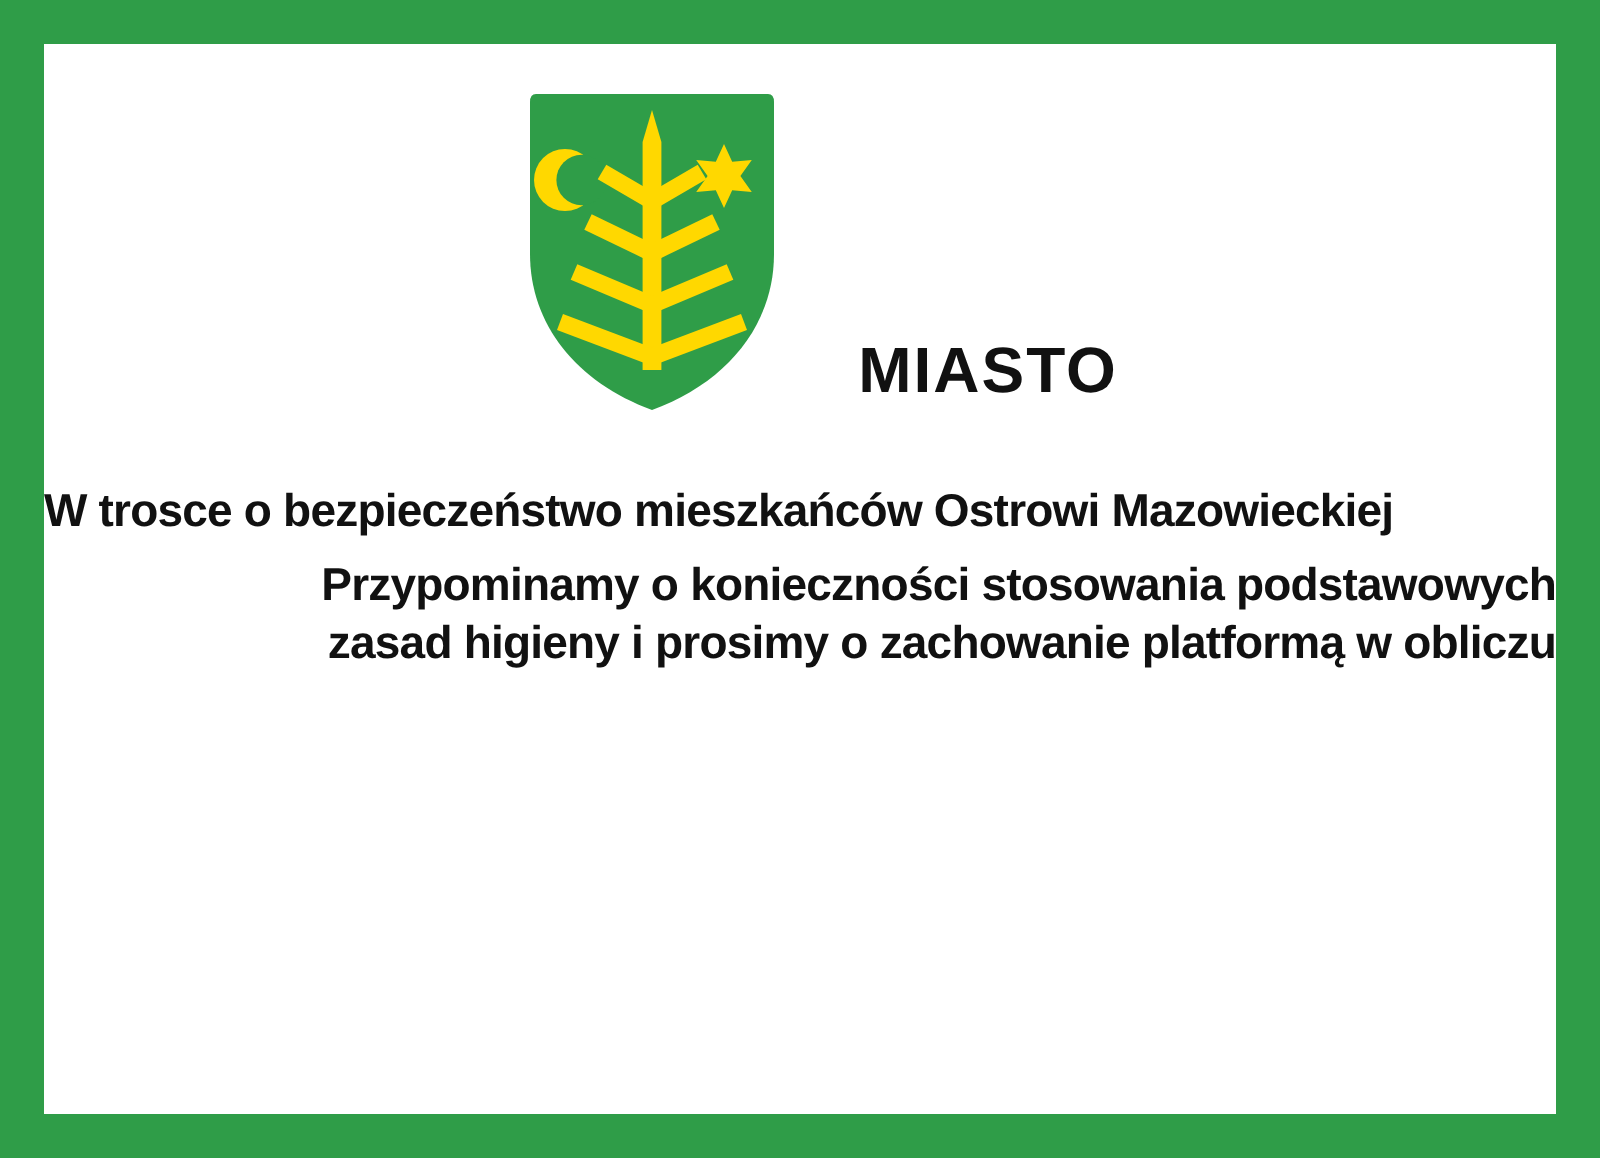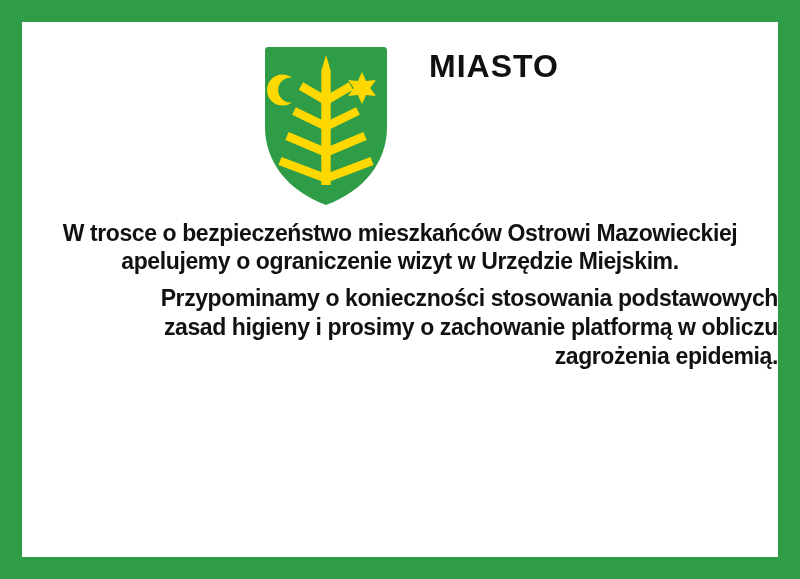--- a/index.html
+++ b/index.html
@@ -11,34 +11,33 @@
     background:#ffffff;
     font-family:"Liberation Sans","DejaVu Sans",sans-serif;
     font-weight:bold;
     overflow:hidden;
   }
   .header{
     margin-top:23px;
     padding-left:20px;
     display:flex;
     justify-content:center;
-    align-items:flex-start;
+    align-items:flex-end;
     gap:38px;
     height:162px;
   }
   .crest{width:130px;height:162px;flex:0 0 auto;}
   .city-name{
     color:#111111;
     font-size:32px;
     line-height:43px;
     letter-spacing:1px;
   }
   .intro{
-    margin-top:12px;
-    text-align:center;
+    margin-top:34px;
     color:#111111;
     font-size:23px;
     line-height:28px;
     letter-spacing:-0.4px;
   }
   .contact{
     margin-top:11px;
     margin-left:81px;
     width:fit-content;
     font-size:26px;
@@ -91,23 +90,21 @@
         <line x1="66" y1="133" x2="111" y2="116"></line>
       </g>
     </svg>
     <div class="city-name">
       <div>MIASTO</div>
     </div>
   </div>
 
   <div class="intro">
     <div>W trosce o bezpieczeństwo mieszkańców Ostrowi Mazowieckiej</div>
-    <div>apelujemy o ograniczenie wizyt w Urzędzie Miejskim.</div>
   </div>
 
 
   <div class="outro">
     <div>Przypominamy o konieczności stosowania podstawowych</div>
     <div>zasad higieny i prosimy o zachowanie platformą w obliczu</div>
-    <div>zagrożenia epidemią.</div>
   </div>
 
 </div>
 
 </body></html>

